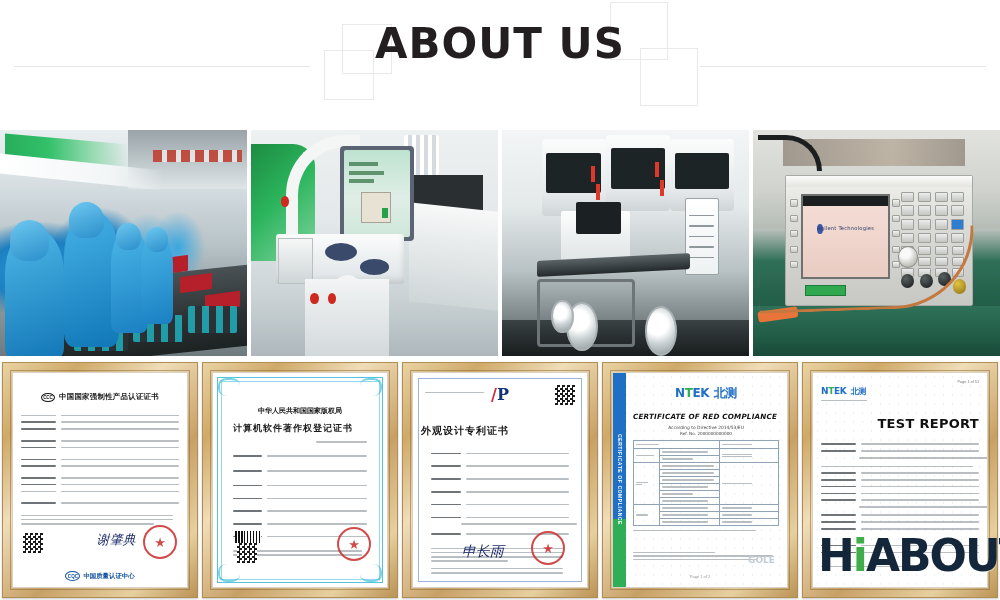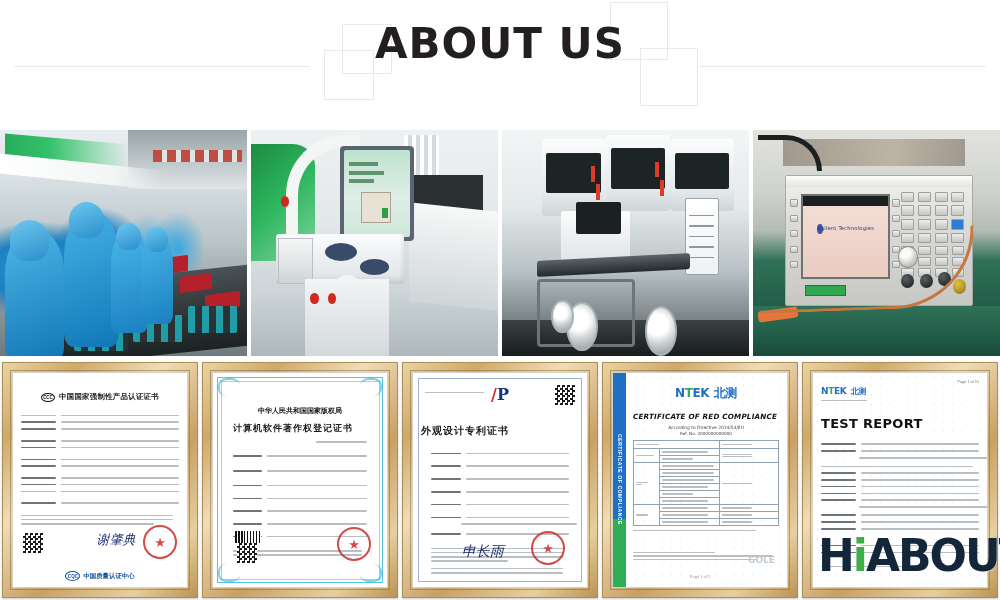--- a/index.html
+++ b/index.html
@@ -355,21 +355,21 @@
   .ntek-logo { font-family:"DejaVu Sans", sans-serif; font-weight:700; font-size:12px; color:#1f6fc4; letter-spacing:-.4px; }
   .ntek-logo .g { color:#2fae57; }
   .comp-title { font-family:"DejaVu Sans", sans-serif; font-size:7.2px; font-weight:700; font-style:italic; color:#111; text-align:left; letter-spacing:.2px; }
   .tbl { width:100%; border-collapse:collapse; margin-top:4px; }
   .tbl td { border:1px solid #8fa3b5; height:7px; padding:0 2px; }
   .tbl td .ln { margin:1.4px 0; height:1.3px; }
   .wm { position:absolute; inset:0; opacity:.10;
     background:radial-gradient(circle at 50% 42%, #1f6fc4 0 1px, transparent 1px) 0 0/9px 9px; }
 
   
-  .tr-title { font-family:"DejaVu Sans", sans-serif; font-size:13px; font-weight:700; color:#111; text-align:left; letter-spacing:.3px; }
+  .tr-title { font-family:"DejaVu Sans", sans-serif; font-size:13px; font-weight:700; color:#111; text-align:right; letter-spacing:.3px; }
 
   .logo-overlay {
     position:absolute; left:818px; top:524px; width:176px; height:64px;
     display:flex; align-items:center; z-index:40; pointer-events:none;
   }
   .logo-mark {
     font-family:"DejaVu Sans", sans-serif; font-weight:700; font-size:44px;
     color:#14263a; line-height:1; letter-spacing:-2px;
     text-shadow:0 1px 0 rgba(255,255,255,.55);
   }

